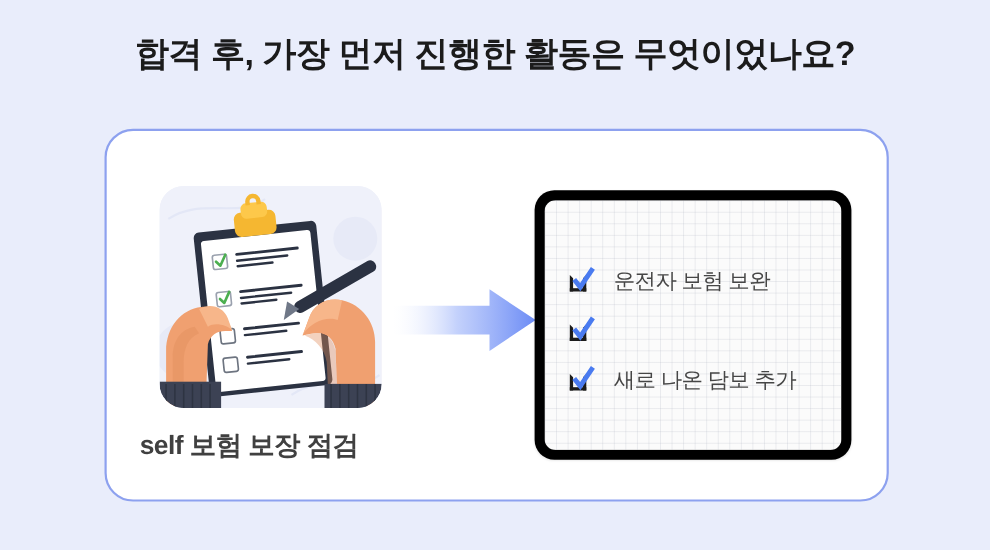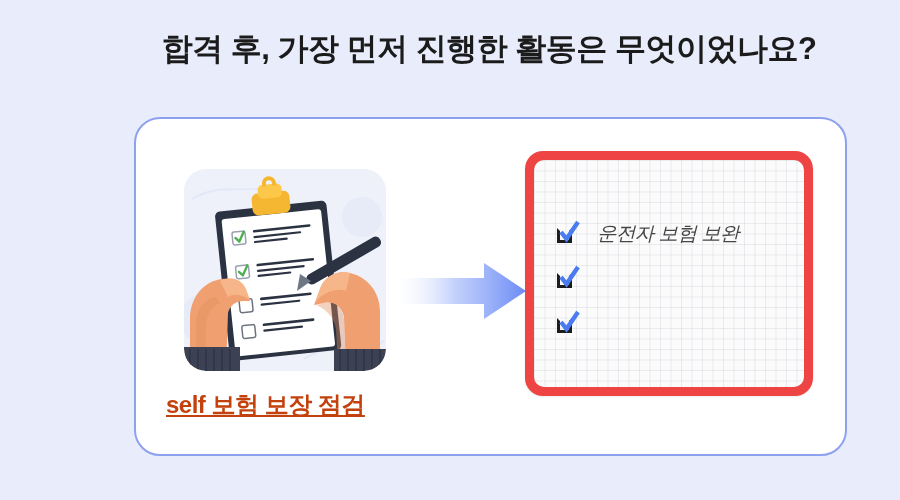--- a/index.html
+++ b/index.html
@@ -13,21 +13,20 @@
     font-family: "Liberation Sans", "DejaVu Sans", sans-serif;
     overflow: hidden;
     position: relative;
   }
 
   #page {
     position: absolute;
     left: 0; top: 0;
     width: 756px;
     height: 500px;
-    margin-left: 39px;
   }
 
   
   .title {
     position: absolute;
     left: 0;
     top: 28px;
     width: 900px;
     text-align: center;
     font-size: 31px;
@@ -71,48 +70,46 @@
     position: absolute;
     left: 0; top: 0;
   }
 
   .caption {
     position: absolute;
     left: 30px;
     top: 270px;
     font-size: 24px;
     font-weight: bold;
-    color: #c2410c;
+    color: #404040;
     letter-spacing: -0.5px;
     white-space: nowrap;
-    text-decoration: underline;
   }
 
   
   .arrow {
     position: absolute;
     left: 260px;
     top: 142px;
     width: 130px;
     height: 60px;
   }
 
   
   .panel {
     position: absolute;
     left: 389px;
-    top: 32px;
+    top: 54px;
     width: 288px;
     height: 245px;
-    background: #ef4444;
+    background: #000000;
     border-radius: 18px;
     box-sizing: border-box;
     padding: 9px;
     box-shadow: 0 1px 2px rgba(0,0,0,0.08);
-    font-style: italic;
   }
   .panel-inner {
     position: relative;
     width: 100%;
     height: 100%;
     border-radius: 10px;
     background-color: #fbfbfb;
     background-image:
       linear-gradient(to right, rgba(170,175,190,0.22) 1px, transparent 1px),
       linear-gradient(to bottom, rgba(170,175,190,0.22) 1px, transparent 1px);
@@ -290,20 +287,21 @@
             </span>
           </div>
 
           <div class="check-row">
             <span class="checkbox">
               <span class="box"></span>
               <svg class="tick" viewBox="0 0 22 24">
                 <path d="M3 12 L8.5 19 L20 2" stroke="#4a7bf0" stroke-width="4.4" fill="none" stroke-linecap="butt" stroke-linejoin="miter"></path>
               </svg>
             </span>
+            <span class="check-label">새로 나온 담보 추가</span>
           </div>
 
         </div>
       </div>
     </div>
 
   </div>
 </div>
 
 </body></html>

